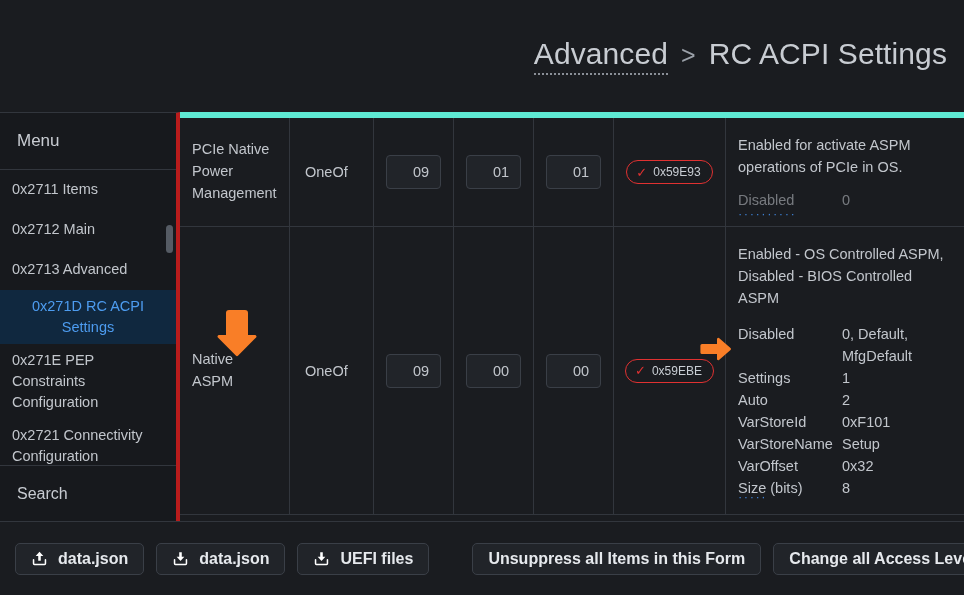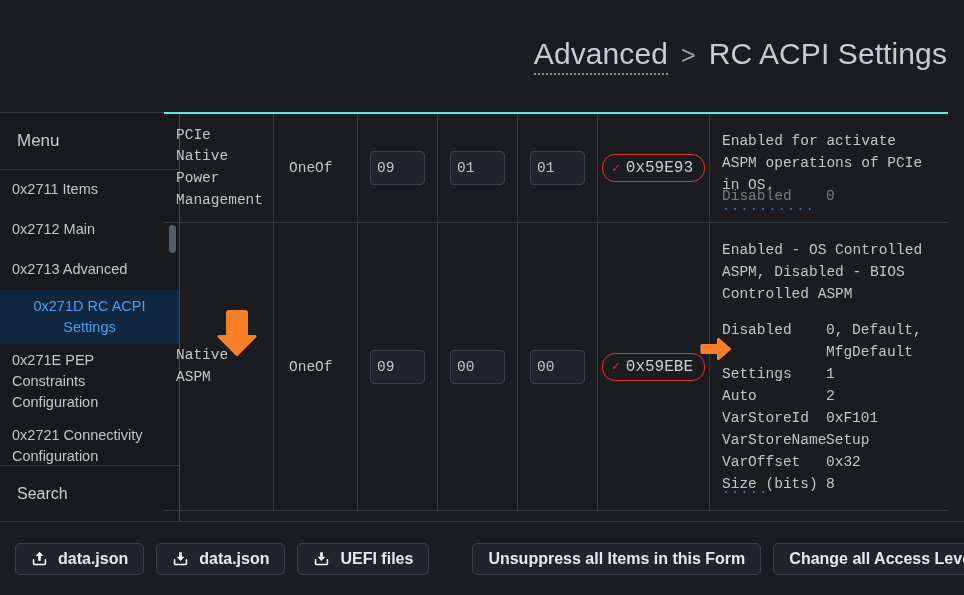--- a/index.html
+++ b/index.html
@@ -23,21 +23,21 @@
     font-size: 30px; color: #c8ccd2; letter-spacing: .1px;
     border-bottom: 2px dotted #8a8f97; padding-bottom: 2px; cursor: pointer;
   }
   .crumb-sep { font-size: 25px; color: #9aa0a8; }
   .crumb-cur { font-size: 30px; color: #c8ccd2; letter-spacing: .1px; }
 
   
   .sidebar {
     position: absolute; left: 0; top: 112px; width: 180px; height: 409px;
     background: #17191d;
-    border-top: 1px solid #32363d; border-right: 1px solid #b91c1c;
+    border-top: 1px solid #32363d; border-right: 4px solid #b91c1c;
     display: flex; flex-direction: column;
   }
   .menu-head {
     height: 57px; display: flex; align-items: center; padding-left: 17px;
     font-size: 17px; color: #c8ccd2;
     border-bottom: 1px solid #32363d; flex: none;
   }
   .menu-scroll {
     position: relative; flex: 1 1 auto; overflow: hidden;
     border-bottom: 1px solid #32363d;
@@ -52,52 +52,51 @@
     height: 55px; flex: none; display: flex; align-items: center;
     padding-left: 17px; font-size: 16px; color: #c8ccd2; cursor: pointer;
   }
   .sb-track {
     position: absolute; right: 3px; top: 55px; width: 7px; height: 28px;
     background: #555b64; border-radius: 4px;
   }
 
   
   .table {
-    position: absolute; left: 164px; top: 112px; width: 784px; height: 409px;
-    border-top: 2px solid #5eead4;
-    font-family: Liberation Mono, monospace;
+    position: absolute; left: 180px; top: 112px; width: 784px; height: 409px;
+    border-top: 6px solid #5eead4;
   }
   .trow { display: flex; width: 784px; border-bottom: 1px solid #32363d; }
   .trow.r1 { height: 109px; }
   .trow.r2 { height: 288px; }
   .cell {
     border-right: 1px solid #32363d;
     display: flex; align-items: center; position: relative;
     padding: 0 12px; font-size: 14.5px; color: #c2c6cc;
   }
   .c-name  { width: 110px; line-height: 1.5; }
   .c-type  { width: 84px; justify-content: flex-start; padding-left: 15px; }
   .c-v1, .c-v2, .c-v3 { width: 80px; justify-content: center; }
   .c-badge { width: 112px; justify-content: center; }
   .c-desc  { width: 238px; border-right: none; align-items: flex-start;
              padding: 16px 14px 0 12px; overflow: hidden; }
 
   .numbox {
     width: 56px; height: 34px; border: 1px solid #3a3f47; border-radius: 4px;
     background: #212429; display: flex; align-items: center;
-    padding-left: 6px; font-size: 14.5px; color: #c2c6cc; cursor: text;
+    padding-left: 26px; font-size: 14.5px; color: #c2c6cc; cursor: text;
   }
   .badge {
     display: inline-flex; align-items: center; gap: 6px;
     border: 1px solid #e03131; border-radius: 13px;
     padding: 4px 11px 4px 9px; cursor: pointer;
     background: transparent;
   }
   .badge .chk { color: #e03131; font-size: 13px; line-height: 1; }
-  .badge .btxt { color: #c9ced4; font-size: 16px; }
+  .badge .btxt { color: #c9ced4; font-size: 12px; }
 
   
   .desc-wrap { width: 100%; }
   .desc-lead { font-size: 14.5px; color: #c2c6cc; line-height: 1.52; }
   .kv { display: flex; margin-top: 0px; }
   .kv .k { width: 104px; font-size: 14.5px; color: #c2c6cc; line-height: 1.52; }
   .kv .v { flex: 1; font-size: 14.5px; color: #c2c6cc; line-height: 1.52; }
   .kv-pad { margin-top: 14px; }
   .dots { color: #3d7fd0; letter-spacing: 1.5px; font-size: 13px; cursor: pointer; }
   .dots-abs1 { position: absolute; left: 12px; top: 88px; }

